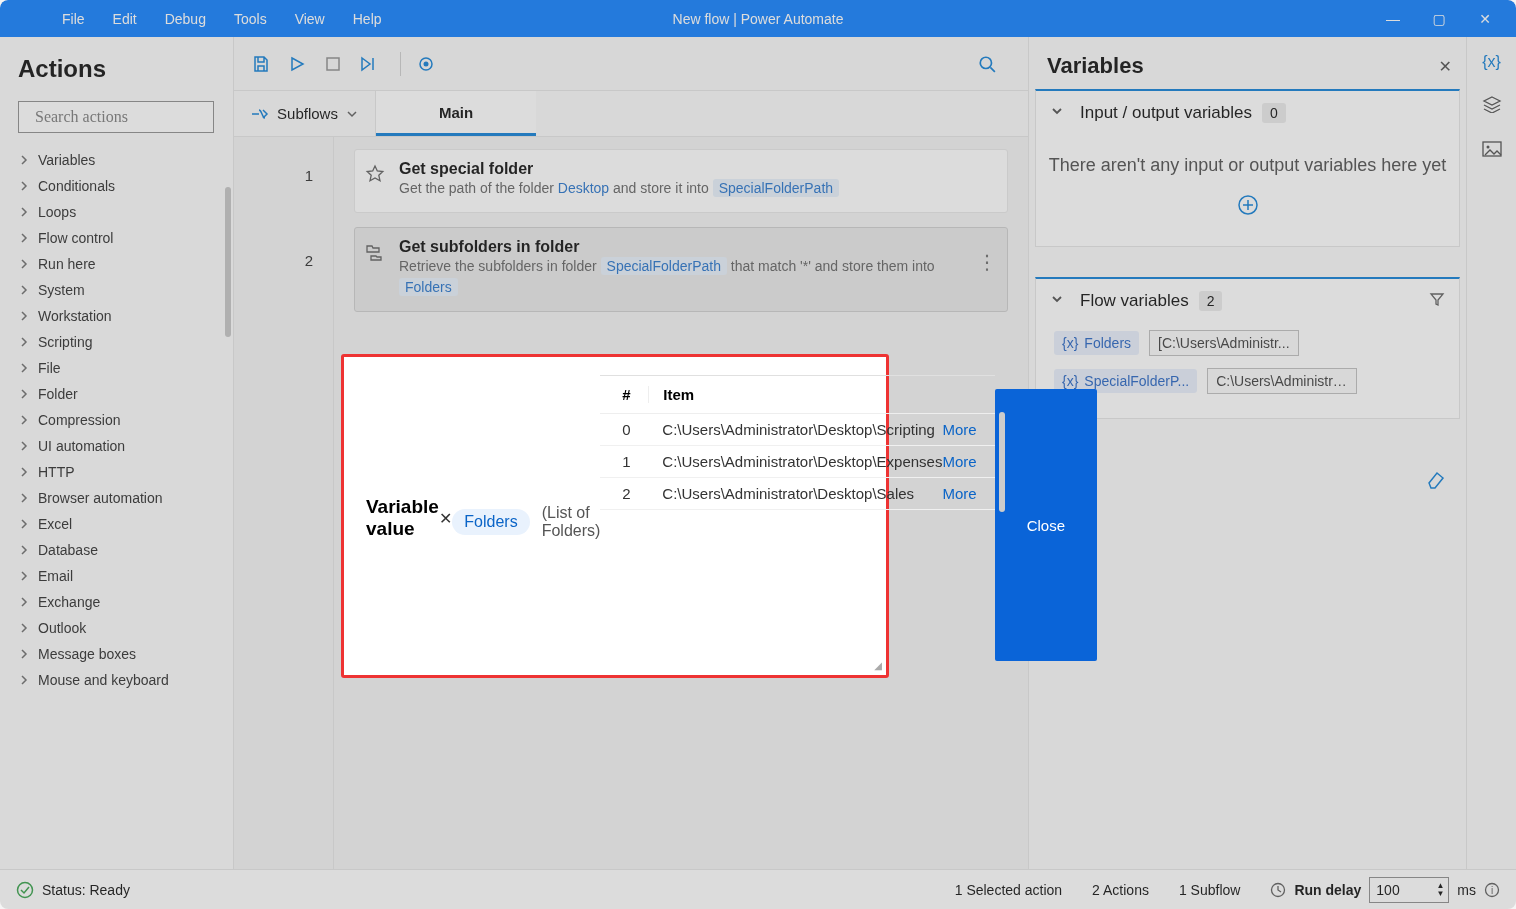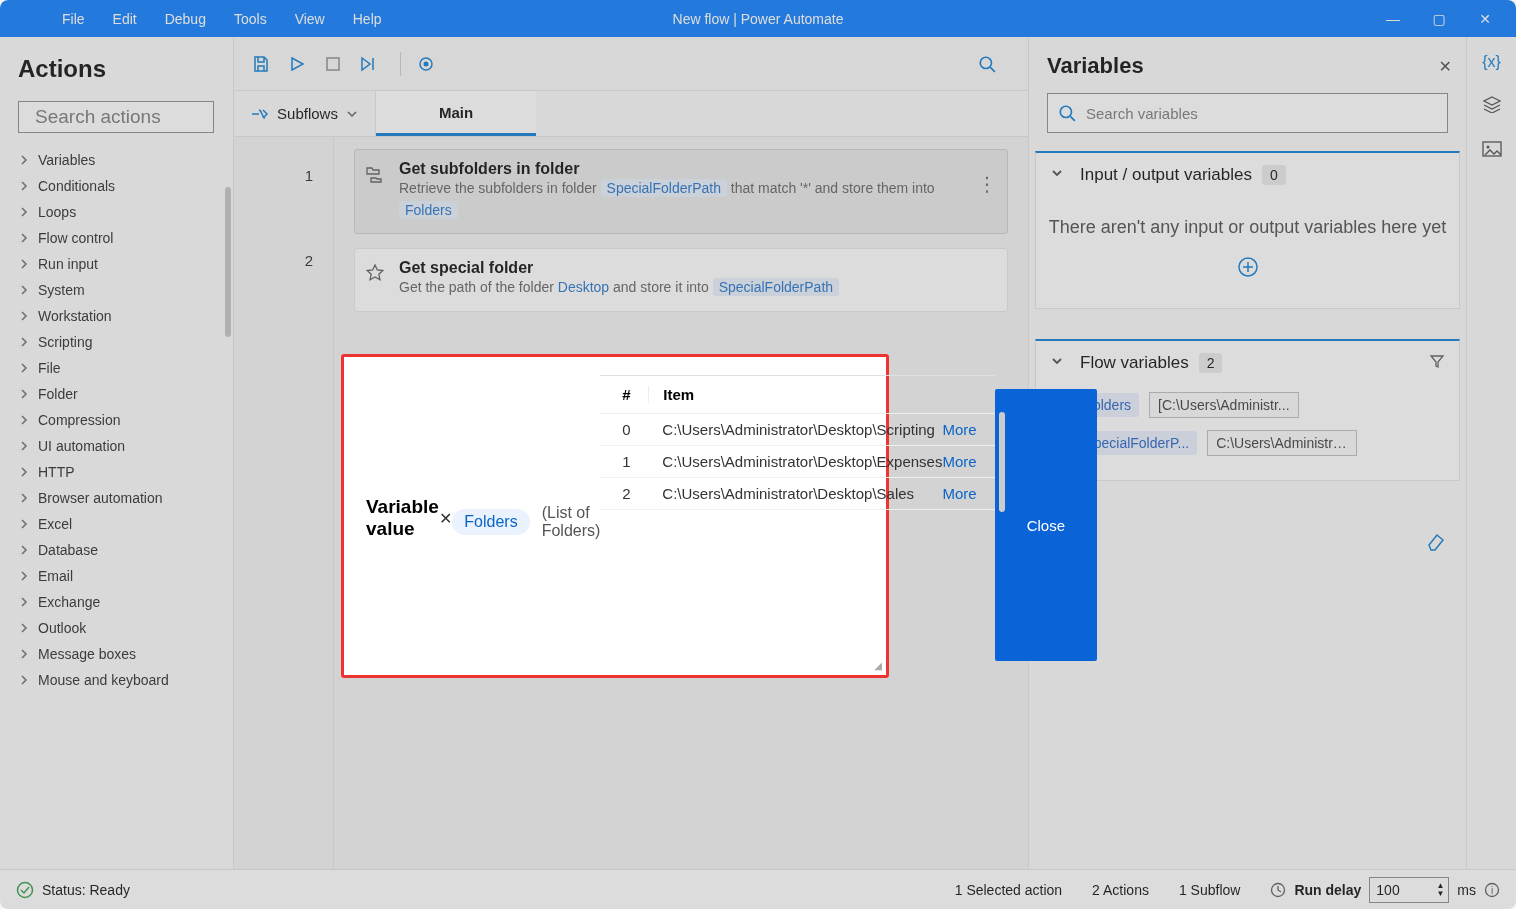--- a/index.html
+++ b/index.html
@@ -14,21 +14,21 @@
 .titlebar-title { position: absolute; left: 50%; transform: translateX(-50%); font-size: 14px; }
 .win-controls { position: absolute; right: 8px; display: flex; gap: 0; }
 .win-btn { width: 46px; height: 30px; display: flex; align-items: center; justify-content: center; font-size: 14px; cursor: pointer; }
 
 
 .app { display: flex; height: 832px; }
 .left-panel { width: 234px; background: #fbfbfb; border-right: 1px solid #e4e4e4; padding: 18px 10px 0 18px; position: relative; }
 .left-panel h2 { font-size: 24px; font-weight: 600; margin-bottom: 18px; }
 .search-box { width: 196px; height: 32px; border: 1px solid #888; display: flex; align-items: center; padding: 0 8px; margin-bottom: 14px; background:#fff;}
 .search-box svg { width:16px; height: 16px; margin-right: 8px; }
-.search-box input { border: none; outline: none; font-size: 19px; flex: 1; background: transparent; }
+.search-box input { border: none; outline: none; font-size: 16px; flex: 1; background: transparent; font-family: Liberation Serif, serif; }
 .cat-list { overflow-y: auto; height: 680px; }
 .cat-item { display: flex; align-items: center; padding: 5px 0; font-size: 14px; color: #222; cursor: pointer; }
 .cat-item svg { width: 12px; height: 12px; margin-right: 8px; color:#555; }
 .left-scroll { position: absolute; right: 2px; top: 150px; width: 6px; height: 150px; background: #c2c2c2; border-radius: 3px; }
 
 .center { flex: 1; display: flex; flex-direction: column; background: #f3f3f3; }
 .toolbar { height: 54px; border-bottom: 1px solid #e4e4e4; display: flex; align-items: center; padding: 0 12px; background: #f9f9f9; position: relative; }
 .tb-icon { width: 30px; height: 30px; display:flex; align-items:center; justify-content:center; color:#0078d4; margin-right:6px; cursor:pointer;}
 .tb-sep { width:1px; height:24px; background:#ccc; margin:0 10px;}
 .toolbar .search-ic { position:absolute; right:20px; color:#0078d4; }
@@ -159,21 +159,21 @@
         <div class="cat-item">
           <svg viewBox="0 0 12 12">
             <path d="M4 2l4 4-4 4" fill="none" stroke="#666" stroke-width="1.5"></path>
           </svg>
           <span>Flow control</span>
         </div>
         <div class="cat-item">
           <svg viewBox="0 0 12 12">
             <path d="M4 2l4 4-4 4" fill="none" stroke="#666" stroke-width="1.5"></path>
           </svg>
-          <span>Run input</span>
+          <span>Run here</span>
         </div>
         <div class="cat-item">
           <svg viewBox="0 0 12 12">
             <path d="M4 2l4 4-4 4" fill="none" stroke="#666" stroke-width="1.5"></path>
           </svg>
           <span>System</span>
         </div>
         <div class="cat-item">
           <svg viewBox="0 0 12 12">
             <path d="M4 2l4 4-4 4" fill="none" stroke="#666" stroke-width="1.5"></path>
@@ -316,50 +316,43 @@
           </svg>
       </div>
       <div class="tab">Main</div>
     </div>
     <div class="flow-body">
       <div class="gutter">
         <div class="step-num">1</div>
         <div class="step-num">2</div>
       </div>
       <div class="steps">
+        <div class="step">
+          <svg class="step-ic" viewBox="0 0 20 20">
+              <path fill="none" stroke="#555" stroke-width="1.3" d="M10 2l2.3 5 5.5.5-4 3.8 1.2 5.5L10 14l-5 2.8 1.2-5.5-4-3.8 5.5-.5z"></path>
+            </svg>
+          <div class="step-title">Get special folder</div>
+          <div class="step-desc"><span>Get the path of the folder </span><span class="linkish">Desktop</span><span> and store it into </span><span class="token">SpecialFolderPath</span></div>
+        </div>
         <div class="step selected">
           <svg class="step-ic" viewBox="0 0 20 20">
               <path fill="none" stroke="#555" stroke-width="1.3" d="M2 4h5l1 2h6v4H2z M6 14h5l1 1h4v3H6z"></path>
             </svg>
           <div class="step-title">Get subfolders in folder</div>
           <div class="step-desc"><span>Retrieve the subfolders in folder </span><span class="token">SpecialFolderPath</span><span> that match '*' and store them into </span><span class="token">Folders</span></div>
           <div class="step-more">⋮</div>
         </div>
-        <div class="step">
-          <svg class="step-ic" viewBox="0 0 20 20">
-              <path fill="none" stroke="#555" stroke-width="1.3" d="M10 2l2.3 5 5.5.5-4 3.8 1.2 5.5L10 14l-5 2.8 1.2-5.5-4-3.8 5.5-.5z"></path>
-            </svg>
-          <div class="step-title">Get special folder</div>
-          <div class="step-desc"><span>Get the path of the folder </span><span class="linkish">Desktop</span><span> and store it into </span><span class="token">SpecialFolderPath</span></div>
-        </div>
       </div>
     </div>
   </div>
 
   <div class="right-panel">
     <div class="rp-head">
       <h2>Variables</h2>
       <div class="rp-close">✕</div>
-    </div>
-    <div class="rp-search">
-      <svg viewBox="0 0 16 16">
-          <circle cx="7" cy="7" r="5" fill="none" stroke="#0078d4" stroke-width="1.5"></circle>
-          <line x1="11" y1="11" x2="15" y2="15" stroke="#0078d4" stroke-width="1.5"></line>
-        </svg>
-      <input placeholder="Search variables" style="">
     </div>
     <div class="rp-section">
       <div class="rp-sec-head">
         <span class="chev"><svg width="14" height="14">
               <path d="M3 5l4 4 4-4" fill="none" stroke="#444" stroke-width="1.8"></path>
             </svg></span>
         <span>Input / output variables</span>
         <span class="count">0</span>
       </div>
       <div class="rp-empty">There aren't any input or output variables here yet</div>

